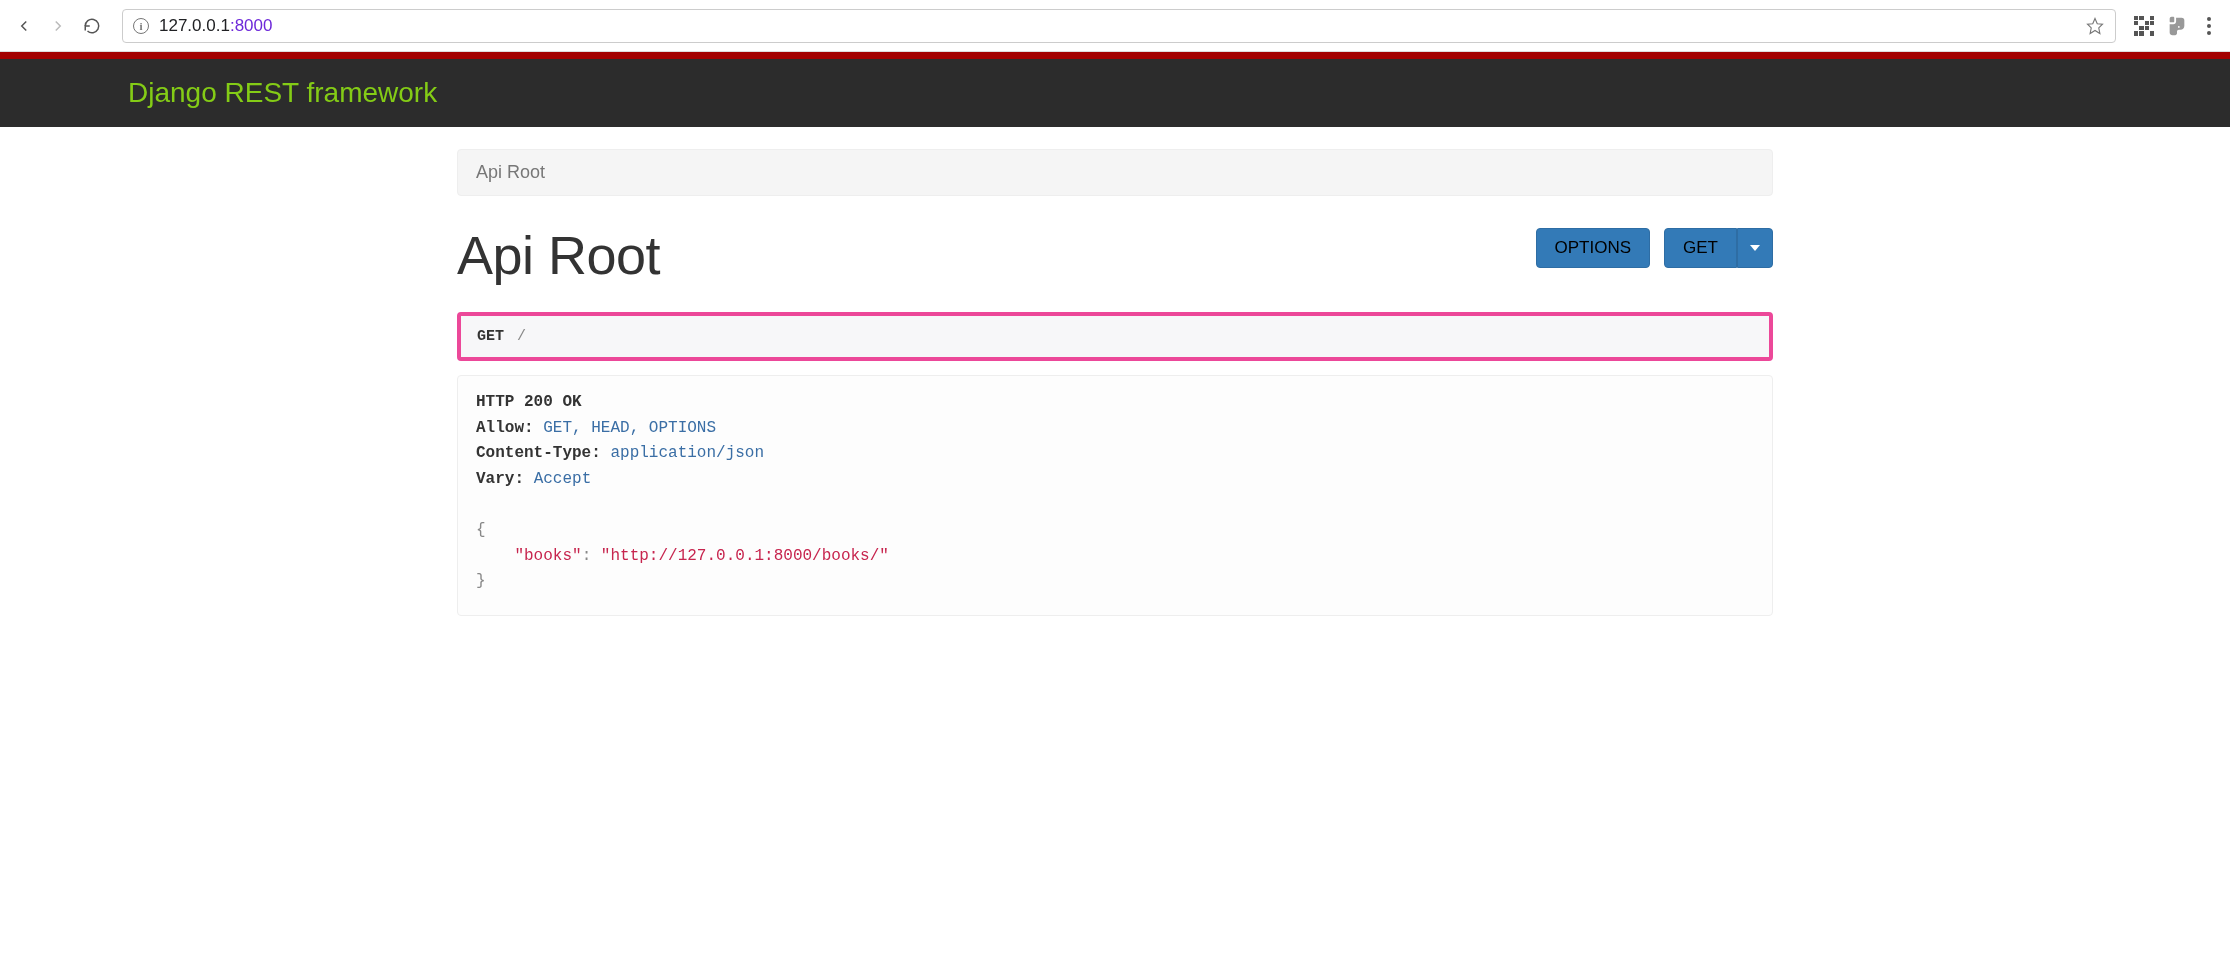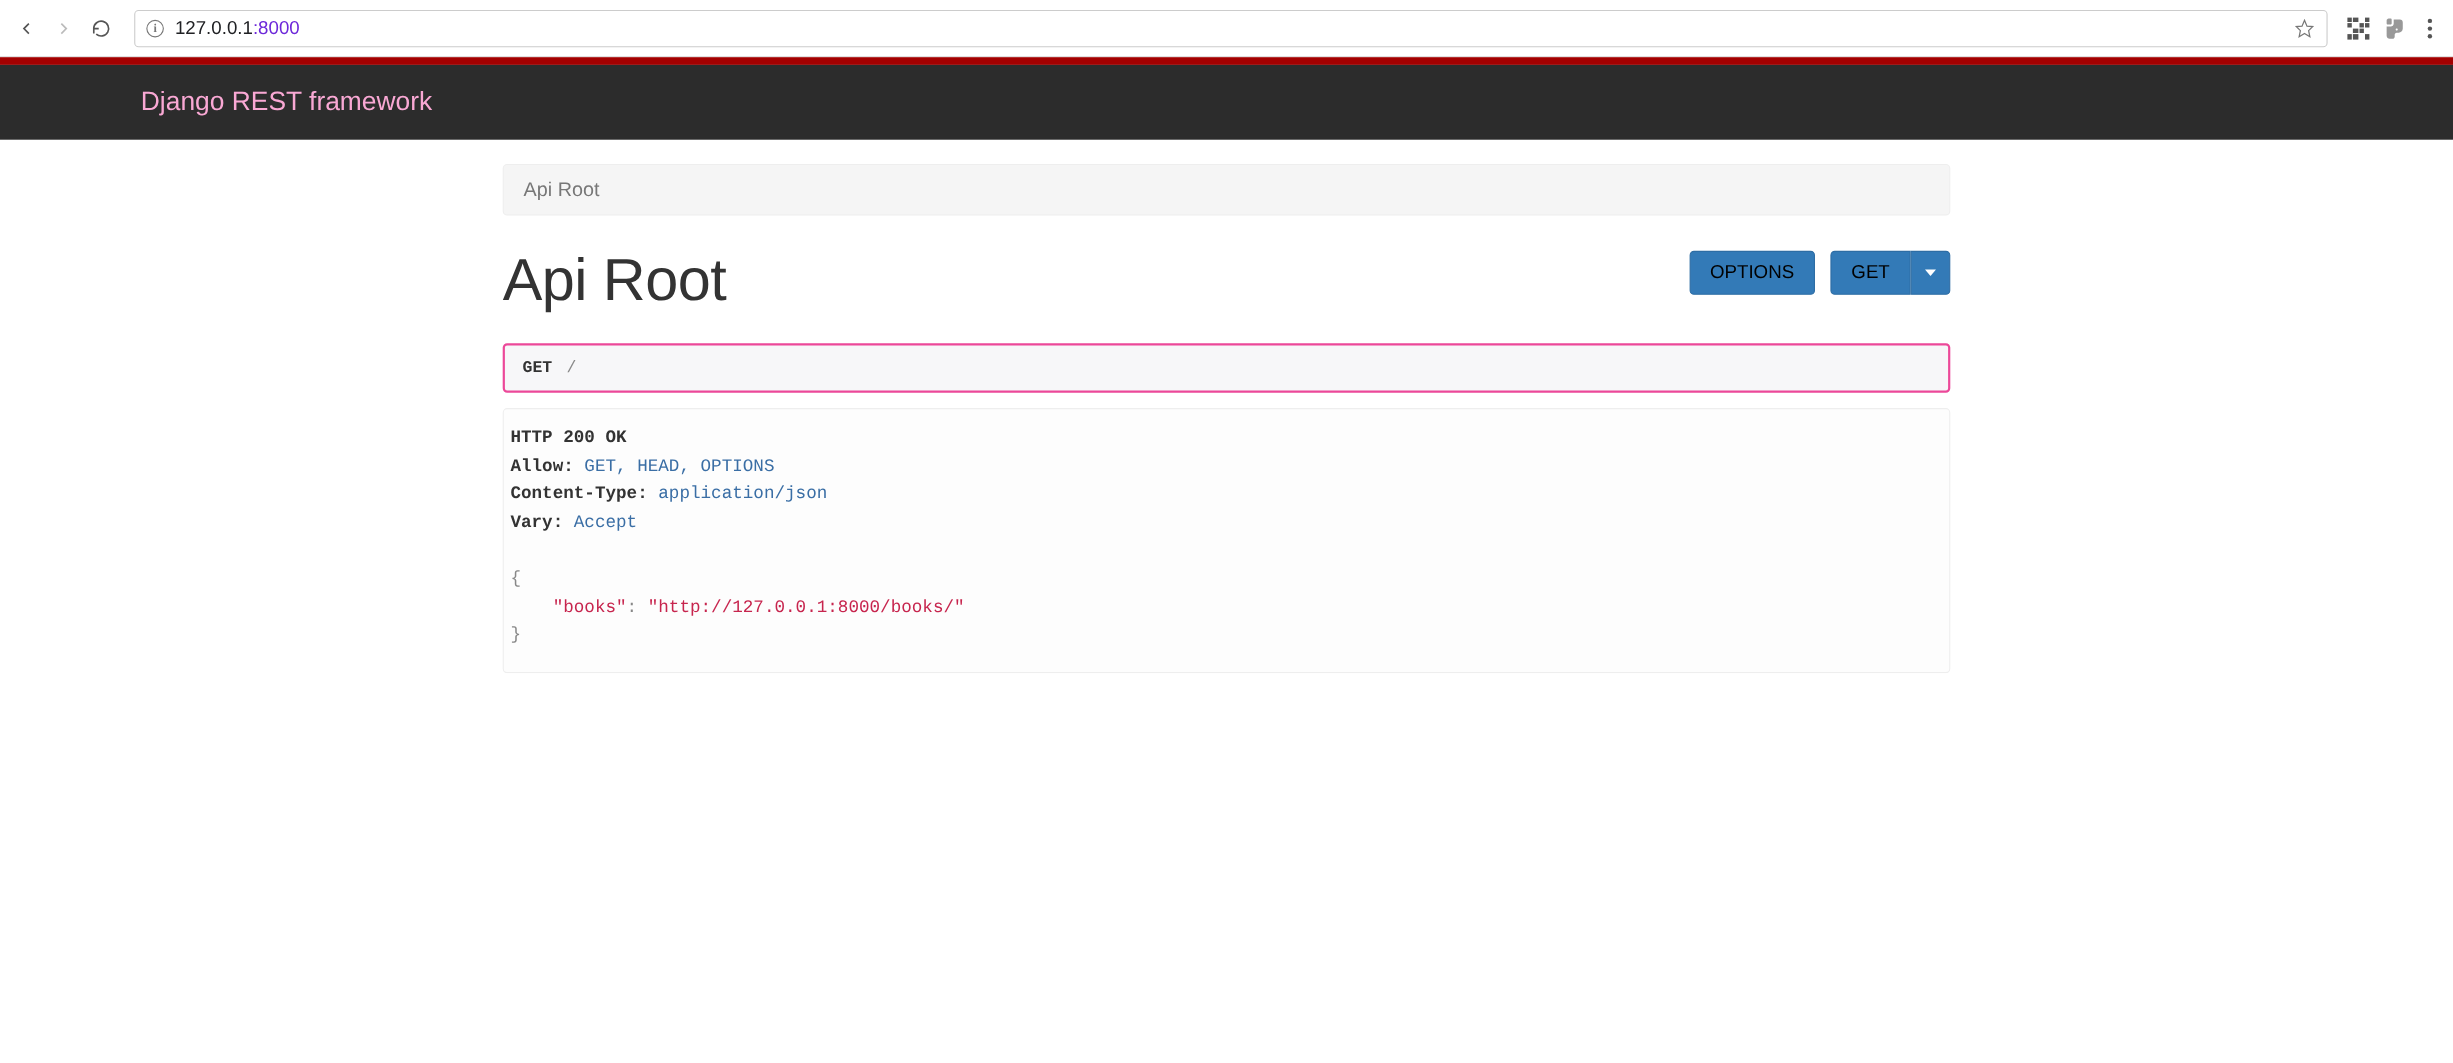--- a/index.html
+++ b/index.html
@@ -83,22 +83,22 @@
 
     
     .navbar {
       background: #2c2c2c;
       height: 68px;
       display: flex;
       align-items: center;
       padding: 0 128px;
     }
     .navbar-brand {
-      color: #f9a8d4;
-      font-size: 24px;
+      color: #84cc16;
+      font-size: 28px;
       font-weight: 400;
       cursor: pointer;
     }
 
     
     .container {
       max-width: 1316px;
       margin: 0 auto;
       padding: 0;
       position: relative;
@@ -151,36 +151,36 @@
     .caret-down { width:0;height:0;border-left:5px solid transparent;border-right:5px solid transparent;border-top:6px solid #fff;}
 
     .page-subtitle {
       font-size: 18px;
       color: #333;
       margin-top: 22px;
     }
 
     .request-panel {
       background: #f7f7f9;
-      border: 2px solid #ec4899;
+      border: 4px solid #ec4899;
       border-radius: 4px;
       padding: 12px 16px;
       margin-top: 26px;
       font-family: Menlo, Consolas, "Courier New", monospace;
       font-size: 15px;
       color: #333;
     }
     .request-panel .method { font-weight: bold; }
     .request-panel .path { color: #888; margin-left: 4px; }
 
     .response-panel {
       background: #fdfdfd;
       border: 1px solid #eee;
       border-radius: 4px;
-      padding: 14px 6px 20px;
+      padding: 14px 18px 20px;
       margin-top: 14px;
       font-family: Menlo, Consolas, "Courier New", monospace;
       font-size: 16px;
       line-height: 1.6;
       white-space: pre;
       color: #333;
     }
     .response-panel .bold { font-weight: bold; }
     .response-panel .hdr-val { color: #3a6ea5; }
     .response-panel .brace { color: #888; }

